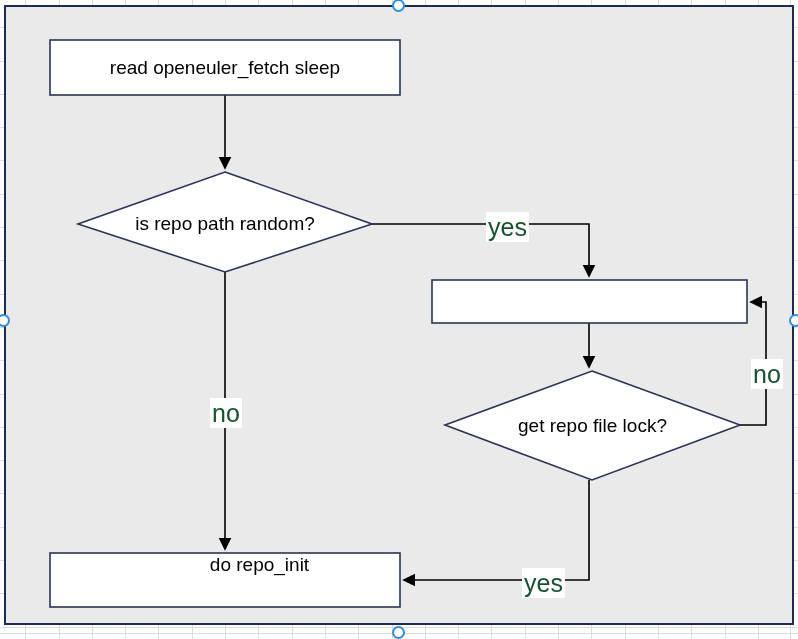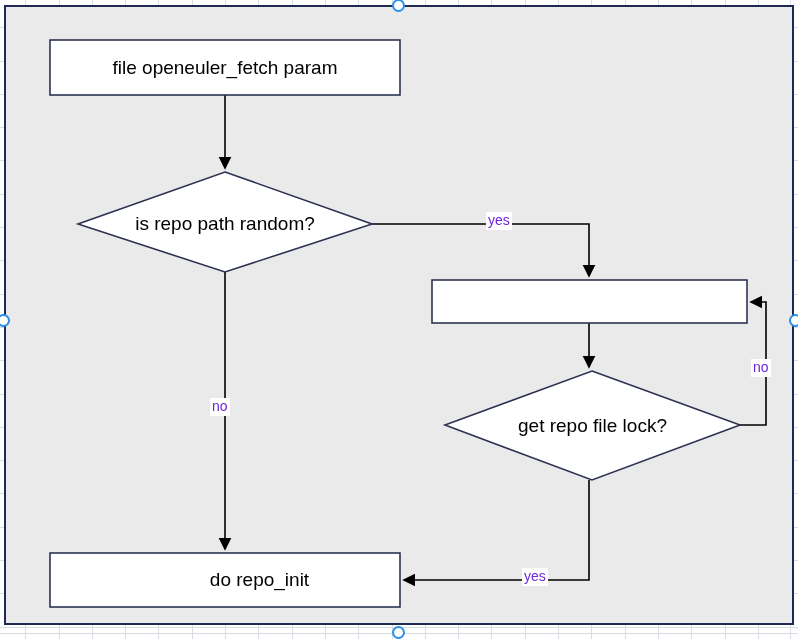--- a/index.html
+++ b/index.html
@@ -63,22 +63,22 @@
     align-items: center;
     justify-content: center;
     font-size: 19px;
     color: #000000;
     white-space: nowrap;
     z-index: 20;
     pointer-events: none;
   }
   .edge-label {
     position: absolute;
-    font-size: 14px;
-    color: #6d28d9;
+    font-size: 25px;
+    color: #14532d;
     background: #ffffff;
     line-height: 1.12;
     padding: 1px 2px;
     white-space: nowrap;
     z-index: 25;
   }
   .hit {
     position: absolute;
     z-index: 30;
     background: transparent;
@@ -138,28 +138,28 @@
 
     <g>
       <polygon points="592,371 740,425 592,480 445,425" fill="#ffffff" stroke="#2c3254" stroke-width="1.6"></polygon>
     </g>
 
     <g>
       <rect x="50" y="553" width="350" height="54" fill="#ffffff" stroke="#2c3254" stroke-width="1.6"></rect>
     </g>
   </svg>
 
-  <div class="node-label" style="left:50px; top:40px; width:350px; height:55px;">file openeuler_fetch param</div>
+  <div class="node-label" style="left:50px; top:40px; width:350px; height:55px;">read openeuler_fetch sleep</div>
 
   <div class="node-label" style="left:78px; top:196px; width:294px; height:56px;">is repo path random?</div>
 
 
   <div class="node-label" style="left:445px; top:398px; width:295px; height:55px;">get repo file lock?</div>
 
-  <div class="node-label" style="left:50px; top:553px; width:419px; height:54px;border-radius:8px;">do repo_init</div>
+  <div class="node-label" style="left:50px; top:538px; width:419px; height:54px;border-radius:8px;">do repo_init</div>
 
   <div class="edge-label" style="left:486px; top:212px;">yes</div>
 
   <div class="edge-label" style="left:210px; top:398px;">no</div>
 
   <div class="edge-label" style="left:751px; top:359px;">no</div>
 
   <div class="edge-label" style="left:522px; top:568px;">yes</div>
 
   <div class="hit" style="left:50px; top:40px; width:350px; height:55px;"></div>

